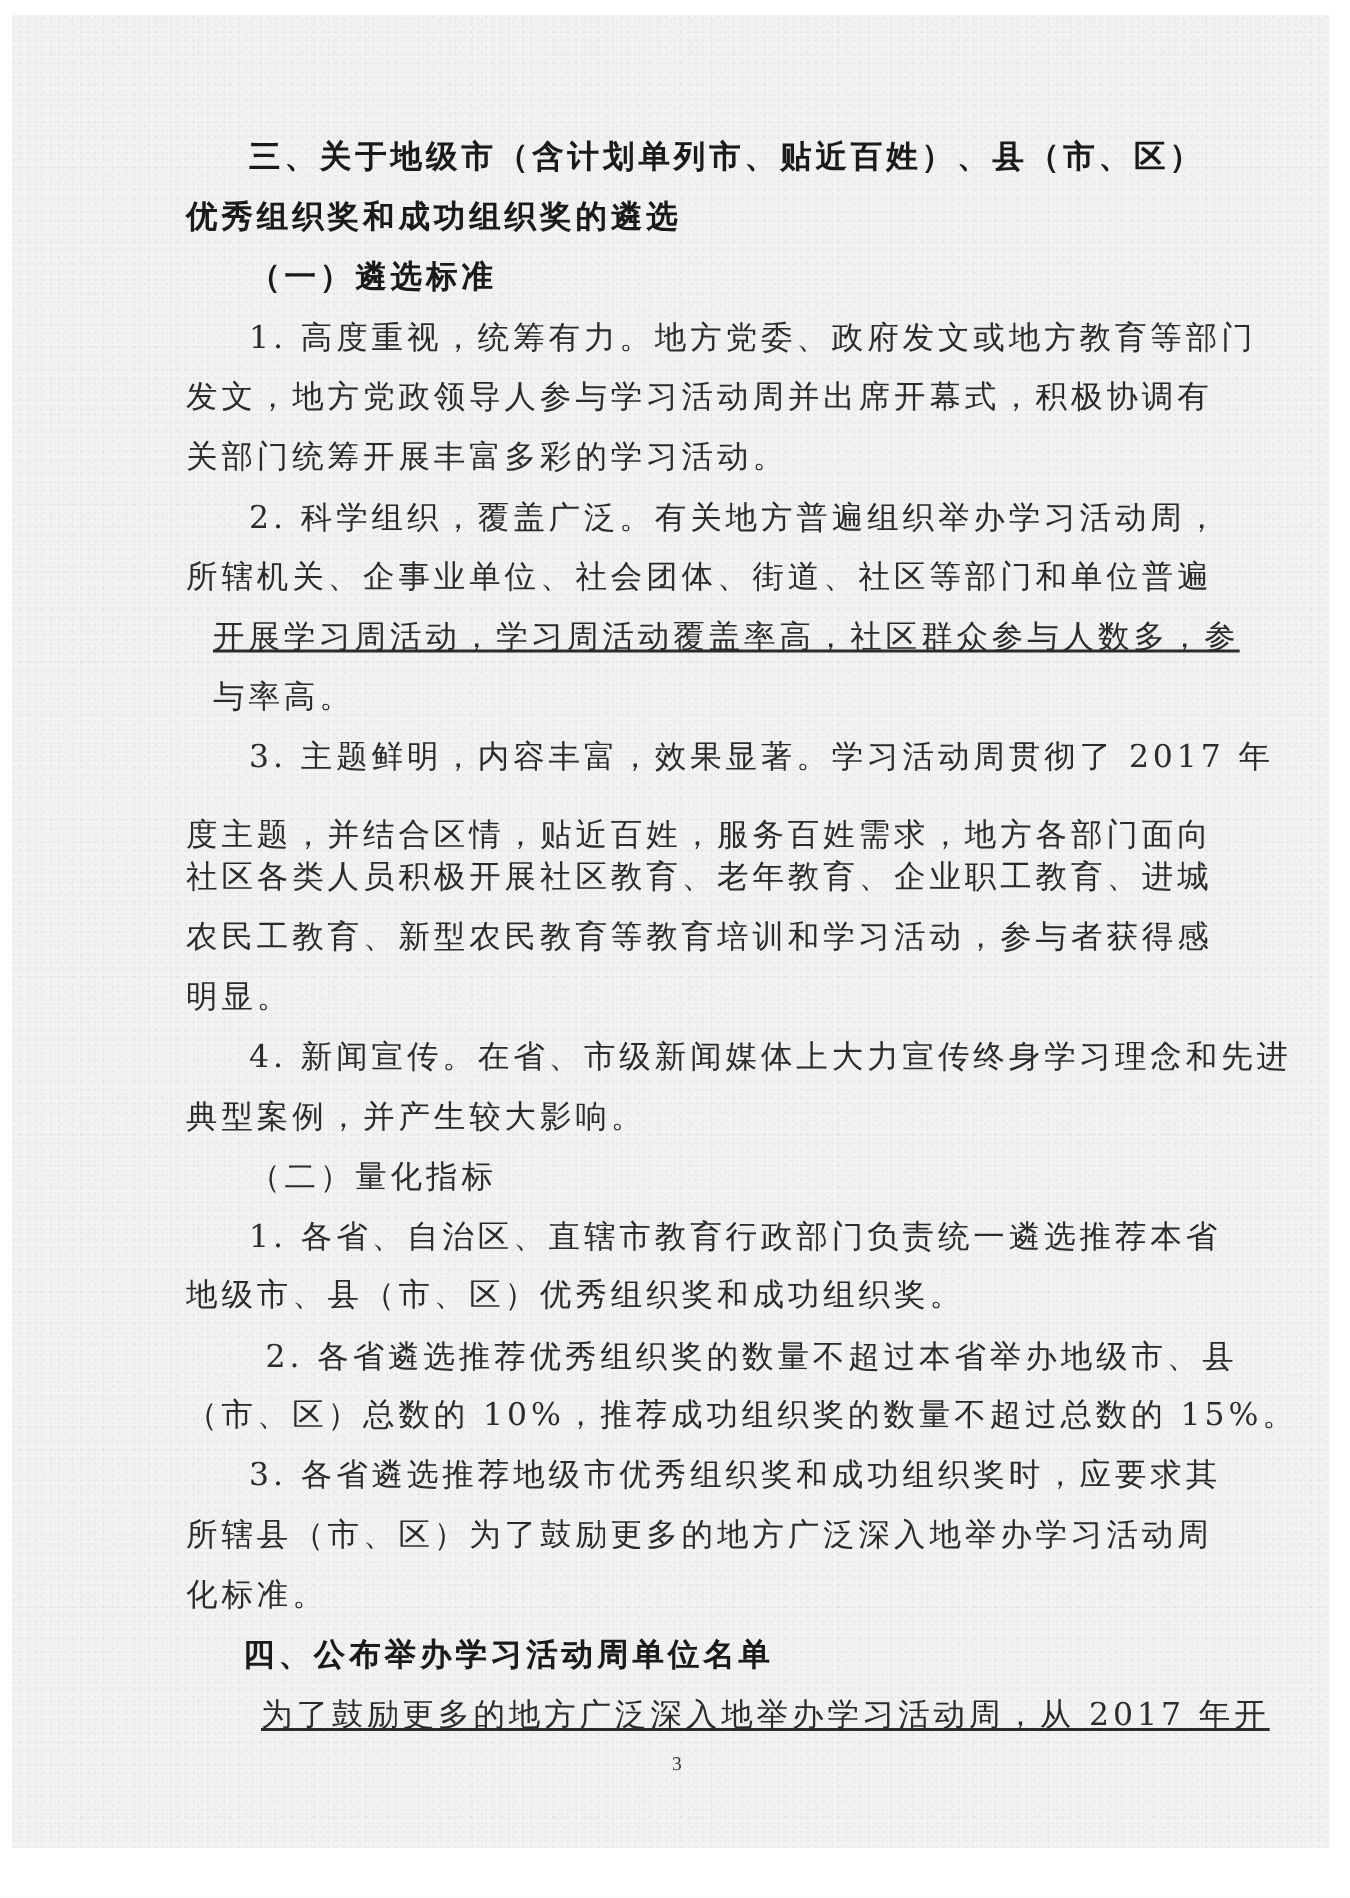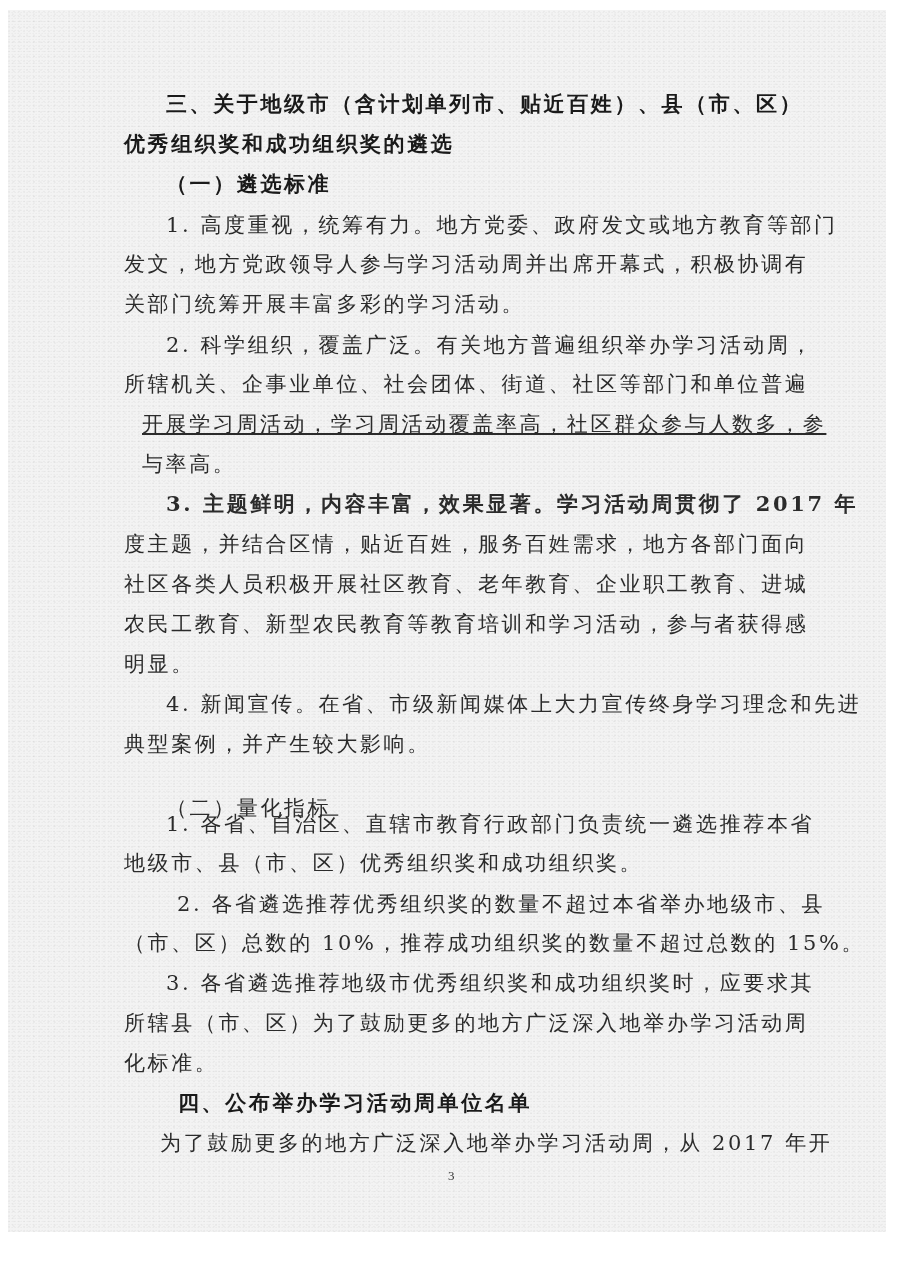--- a/index.html
+++ b/index.html
@@ -34,32 +34,32 @@
       <div class="line bold" style="left: 158px; top: 80px;">三、关于地级市（含计划单列市、贴近百姓）、县（市、区）</div>
       <div class="line bold" style="left: 116px; top: 120px;">优秀组织奖和成功组织奖的遴选</div>
       <div class="line bold" style="left: 158px; top: 160px;">（一）遴选标准</div>
       <div class="line" style="left: 158px; top: 201px;">1. 高度重视，统筹有力。地方党委、政府发文或地方教育等部门</div>
       <div class="line" style="left: 116px; top: 240px;">发文，地方党政领导人参与学习活动周并出席开幕式，积极协调有</div>
       <div class="line" style="left: 116px; top: 280px;">关部门统筹开展丰富多彩的学习活动。</div>
       <div class="line" style="left: 158px; top: 321px;">2. 科学组织，覆盖广泛。有关地方普遍组织举办学习活动周，</div>
       <div class="line" style="left: 116px; top: 360px;">所辖机关、企事业单位、社会团体、街道、社区等部门和单位普遍</div>
       <div class="line" style="left: 134px; top: 400px; text-decoration: underline;">开展学习周活动，学习周活动覆盖率高，社区群众参与人数多，参</div>
       <div class="line" style="left: 134px; top: 440px;">与率高。</div>
-      <div class="line" style="left: 158px; top: 480px; font-weight: bold;">3. 主题鲜明，内容丰富，效果显著。学习活动周贯彻了 2017 年</div>
-      <div class="line" style="left: 116px; top: 520px;">度主题，并结合区情，贴近百姓，服务百姓需求，地方各部门面向</div>
+      <div class="line" style="left: 158px; top: 480px;">3. 主题鲜明，内容丰富，效果显著。学习活动周贯彻了 2017 年</div>
+      <div class="line" style="left: 116px; top: 532px;">度主题，并结合区情，贴近百姓，服务百姓需求，地方各部门面向</div>
       <div class="line" style="left: 116px; top: 560px;">社区各类人员积极开展社区教育、老年教育、企业职工教育、进城</div>
       <div class="line" style="left: 116px; top: 600px;">农民工教育、新型农民教育等教育培训和学习活动，参与者获得感</div>
       <div class="line" style="left: 116px; top: 640px;">明显。</div>
       <div class="line" style="left: 158px; top: 680px;">4. 新闻宣传。在省、市级新闻媒体上大力宣传终身学习理念和先进</div>
       <div class="line" style="left: 116px; top: 720px;">典型案例，并产生较大影响。</div>
-      <div class="line" style="left: 158px; top: 760px; margin-top: 24px;">（二）量化指标</div>
+      <div class="line" style="left: 158px; top: 760px;">（二）量化指标</div>
       <div class="line" style="left: 158px; top: 800px;">1. 各省、自治区、直辖市教育行政部门负责统一遴选推荐本省</div>
       <div class="line" style="left: 116px; top: 839px;">地级市、县（市、区）优秀组织奖和成功组织奖。</div>
       <div class="line" style="left: 158px; top: 880px; margin-left: 11px;">2. 各省遴选推荐优秀组织奖的数量不超过本省举办地级市、县</div>
       <div class="line" style="left: 116px; top: 919px;">（市、区）总数的 10%，推荐成功组织奖的数量不超过总数的 15%。</div>
       <div class="line" style="left: 158px; top: 959px;">3. 各省遴选推荐地级市优秀组织奖和成功组织奖时，应要求其</div>
       <div class="line" style="left: 116px; top: 999px;">所辖县（市、区）为了鼓励更多的地方广泛深入地举办学习活动周</div>
       <div class="line" style="left: 116px; top: 1039px;">化标准。</div>
-      <div class="line bold" style="left: 170px; top: 1079px;">四、公布举办学习活动周单位名单</div>
-      <div class="line" style="left: 152px; top: 1119px;">为了鼓励更多的地方广泛深入地举办学习活动周，从 2017 年开</div>
+      <div class="line bold" style="left: 154px; top: 1079px;">四、公布举办学习活动周单位名单</div>
+      <div class="line" style="left: 166px; top: 1119px; text-decoration: underline;">为了鼓励更多的地方广泛深入地举办学习活动周，从 2017 年开</div>
     </div>
   <div class="pagenum">3</div>
 </div>
 
 </body></html>

